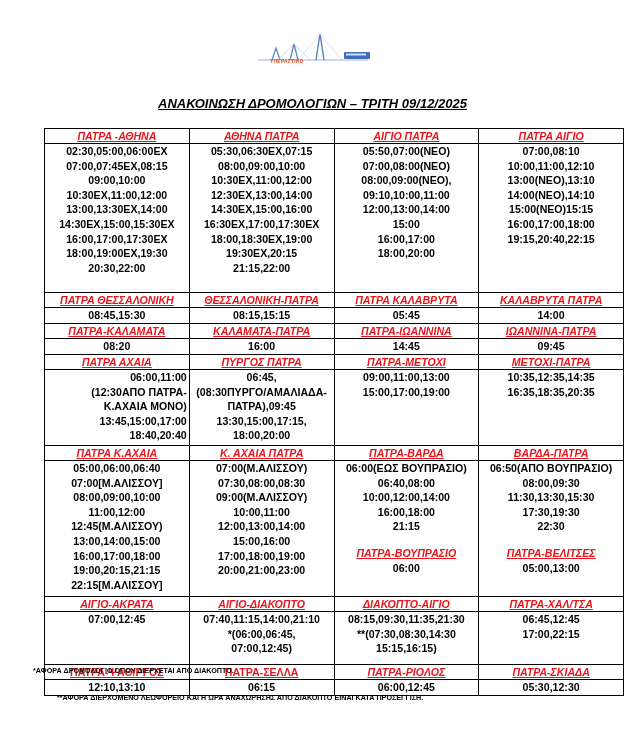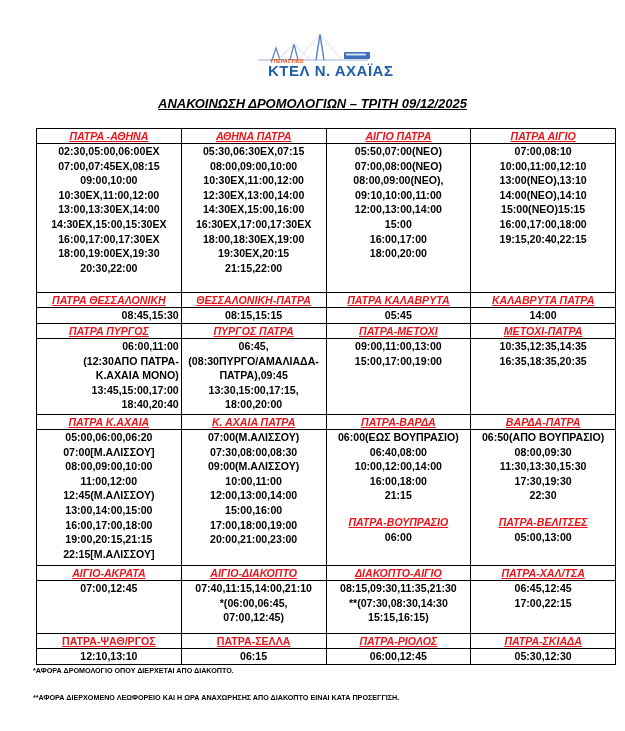--- a/index.html
+++ b/index.html
@@ -6,21 +6,21 @@
   body { width: 625px; height: 731px; position: relative; overflow: hidden;
          font-family: "Liberation Sans", "DejaVu Sans", sans-serif; color: #000; }
   .logo { position: absolute; left: 258px; top: 34px; width: 120px; height: 46px; }
   .logo svg { display: block; }
   .logo-small { position: absolute; left: 12px; top: 24px; font-size: 5px; color: #e04a1a;
                 font-weight: bold; letter-spacing: 0.2px; }
   .logo-text { position: absolute; left: 10px; top: 28px; font-size: 15px; font-weight: bold;
                color: #1f5fa8; letter-spacing: 0.5px; white-space: nowrap; }
   .title { position: absolute; left: 0; width: 625px; top: 96px; text-align: center;
            font-size: 13px; font-weight: bold; font-style: italic; text-decoration: underline; }
-  table.sched { position: absolute; left: 36px; top: 128px; width: 580px;
+  table.sched { position: absolute; left: 44px; top: 128px; width: 580px;
                 border-collapse: collapse; table-layout: fixed; }
   table.sched td { border: 1px solid #000; text-align: center; vertical-align: top;
                    font-size: 10.6px; font-weight: bold; line-height: 14.6px; padding: 0 2px; }
   table.sched td.hdr { color: #e8141b; font-style: italic; text-decoration: underline;
                        line-height: 13px; padding-top: 1px; vertical-align: middle; }
   table.sched td.hdr.plain { font-style: normal; }
   .sub-hdr { color: #e8141b; font-style: italic; text-decoration: underline; display: block;
              margin-top: 12px; }
   .line { display: block; }
   .notes { position: absolute; left: 33px; font-size: 7.2px; font-weight: bold; }
@@ -32,21 +32,20 @@
   <svg width="120" height="30" viewBox="0 0 120 30">
     <line x1="0" y1="26" x2="110" y2="26" stroke="#9bb3d6" stroke-width="1"></line>
     <path d="M14 26 L18 14 L22 26" fill="none" stroke="#5f86c4" stroke-width="1.3"></path>
     <path d="M32 26 L36 10 L40 26" fill="none" stroke="#5f86c4" stroke-width="1.3"></path>
     <path d="M58 26 L62 0 L66 26" fill="none" stroke="#5f86c4" stroke-width="1.5"></path>
     <path d="M36 10 L20 26 M36 10 L52 26 M62 0 L40 26 M62 0 L84 26" stroke="#b8c8e4" stroke-width="0.6"></path>
     <rect x="86" y="18" width="26" height="7" rx="1" fill="#3e6fb8"></rect>
     <rect x="88" y="19.5" width="20" height="2" fill="#cfe0f5"></rect>
   </svg>
   <span class="logo-small">ΥΠΕΡΑΣΤΙΚΟ</span>
-  <span class="logo-text">ΚΤΕΛ Ν. ΑΧΑΪΑΣ</span>
 </div>
 
 <div class="title">ΑΝΑΚΟΙΝΩΣΗ ΔΡΟΜΟΛΟΓΙΩΝ – ΤΡΙΤΗ 09/12/2025</div>
 
 <table class="sched">
   <colgroup>
       <col>
       <col>
       <col>
       <col>
@@ -101,35 +100,55 @@
           <span class="line">19:15,20:40,22:15</span>
         </td>
       </tr>
       <tr>
         <td class="hdr">ΠΑΤΡΑ ΘΕΣΣΑΛΟΝΙΚΗ</td>
         <td class="hdr">ΘΕΣΣΑΛΟΝΙΚΗ-ΠΑΤΡΑ</td>
         <td class="hdr">ΠΑΤΡΑ ΚΑΛΑΒΡΥΤΑ</td>
         <td class="hdr">ΚΑΛΑΒΡΥΤΑ ΠΑΤΡΑ</td>
       </tr>
       <tr>
-        <td style="height: 15px; text-align: right;">
+        <td style="height: 15px;">
           <span class="line">08:45,15:30</span>
         </td>
         <td style="height: 15px;">
           <span class="line">08:15,15:15</span>
         </td>
         <td style="height: 15px;">
           <span class="line">05:45</span>
         </td>
         <td style="height: 15px;">
           <span class="line">14:00</span>
         </td>
       </tr>
       <tr>
-        <td class="hdr">ΠΑΤΡΑ ΠΥΡΓΟΣ</td>
+        <td class="hdr">ΠΑΤΡΑ-ΚΑΛΑΜΑΤΑ</td>
+        <td class="hdr">ΚΑΛΑΜΑΤΑ-ΠΑΤΡΑ</td>
+        <td class="hdr">ΠΑΤΡΑ-ΙΩΑΝΝΙΝΑ</td>
+        <td class="hdr">ΙΩΑΝΝΙΝΑ-ΠΑΤΡΑ</td>
+      </tr>
+      <tr>
+        <td style="height: 15px;">
+          <span class="line">08:20</span>
+        </td>
+        <td style="height: 15px;">
+          <span class="line">16:00</span>
+        </td>
+        <td style="height: 15px;">
+          <span class="line">14:45</span>
+        </td>
+        <td style="height: 15px;">
+          <span class="line">09:45</span>
+        </td>
+      </tr>
+      <tr>
+        <td class="hdr">ΠΑΤΡΑ ΑΧΑΙΑ</td>
         <td class="hdr">ΠΥΡΓΟΣ ΠΑΤΡΑ</td>
         <td class="hdr">ΠΑΤΡΑ-ΜΕΤΟΧΙ</td>
         <td class="hdr">ΜΕΤΟΧΙ-ΠΑΤΡΑ</td>
       </tr>
       <tr>
         <td style="height: 75px; text-align: right;">
           <span class="line">06:00,11:00</span>
           <span class="line">(12:30ΑΠΟ ΠΑΤΡΑ-</span>
           <span class="line">Κ.ΑΧΑΙΑ ΜΟΝΟ)</span>
           <span class="line">13:45,15:00,17:00</span>
@@ -152,21 +171,21 @@
         </td>
       </tr>
       <tr>
         <td class="hdr">ΠΑΤΡΑ Κ.ΑΧΑΙΑ</td>
         <td class="hdr">Κ. ΑΧΑΙΑ ΠΑΤΡΑ</td>
         <td class="hdr">ΠΑΤΡΑ-ΒΑΡΔΑ</td>
         <td class="hdr">ΒΑΡΔΑ-ΠΑΤΡΑ</td>
       </tr>
       <tr>
         <td style="height: 135px;">
-          <span class="line">05:00,06:00,06:20</span>
+          <span class="line">05:00,06:00,06:40</span>
           <span class="line">07:00[Μ.ΑΛΙΣΣΟΥ]</span>
           <span class="line">08:00,09:00,10:00</span>
           <span class="line">11:00,12:00</span>
           <span class="line">12:45(Μ.ΑΛΙΣΣΟΥ)</span>
           <span class="line">13:00,14:00,15:00</span>
           <span class="line">16:00,17:00,18:00</span>
           <span class="line">19:00,20:15,21:15</span>
           <span class="line">22:15[Μ.ΑΛΙΣΣΟΥ]</span>
         </td>
         <td style="height: 135px;">
@@ -240,13 +259,13 @@
           <span class="line">06:00,12:45</span>
         </td>
         <td style="height: 15px;">
           <span class="line">05:30,12:30</span>
         </td>
       </tr>
     </tbody>
 </table>
 
 <div class="notes" style="top:666px;">*ΑΦΟΡΑ ΔΡΟΜΟΛΟΓΙΟ ΟΠΟΥ ΔΙΕΡΧΕΤΑΙ ΑΠΟ ΔΙΑΚΟΠΤΟ.</div>
-<div class="notes" style="top:693px;">**ΑΦΟΡΑ ΔΙΕΡΧΟΜΕΝΟ ΛΕΩΦΟΡΕΙΟ ΚΑΙ Η ΩΡΑ ΑΝΑΧΩΡΗΣΗΣ ΑΠΟ ΔΙΑΚΟΠΤΟ ΕΙΝΑΙ ΚΑΤΑ ΠΡΟΣΕΓΓΙΣΗ.</div>
+<div class="notes" style="top:693px;margin-left:24px;">**ΑΦΟΡΑ ΔΙΕΡΧΟΜΕΝΟ ΛΕΩΦΟΡΕΙΟ ΚΑΙ Η ΩΡΑ ΑΝΑΧΩΡΗΣΗΣ ΑΠΟ ΔΙΑΚΟΠΤΟ ΕΙΝΑΙ ΚΑΤΑ ΠΡΟΣΕΓΓΙΣΗ.</div>
 
 </body></html>

